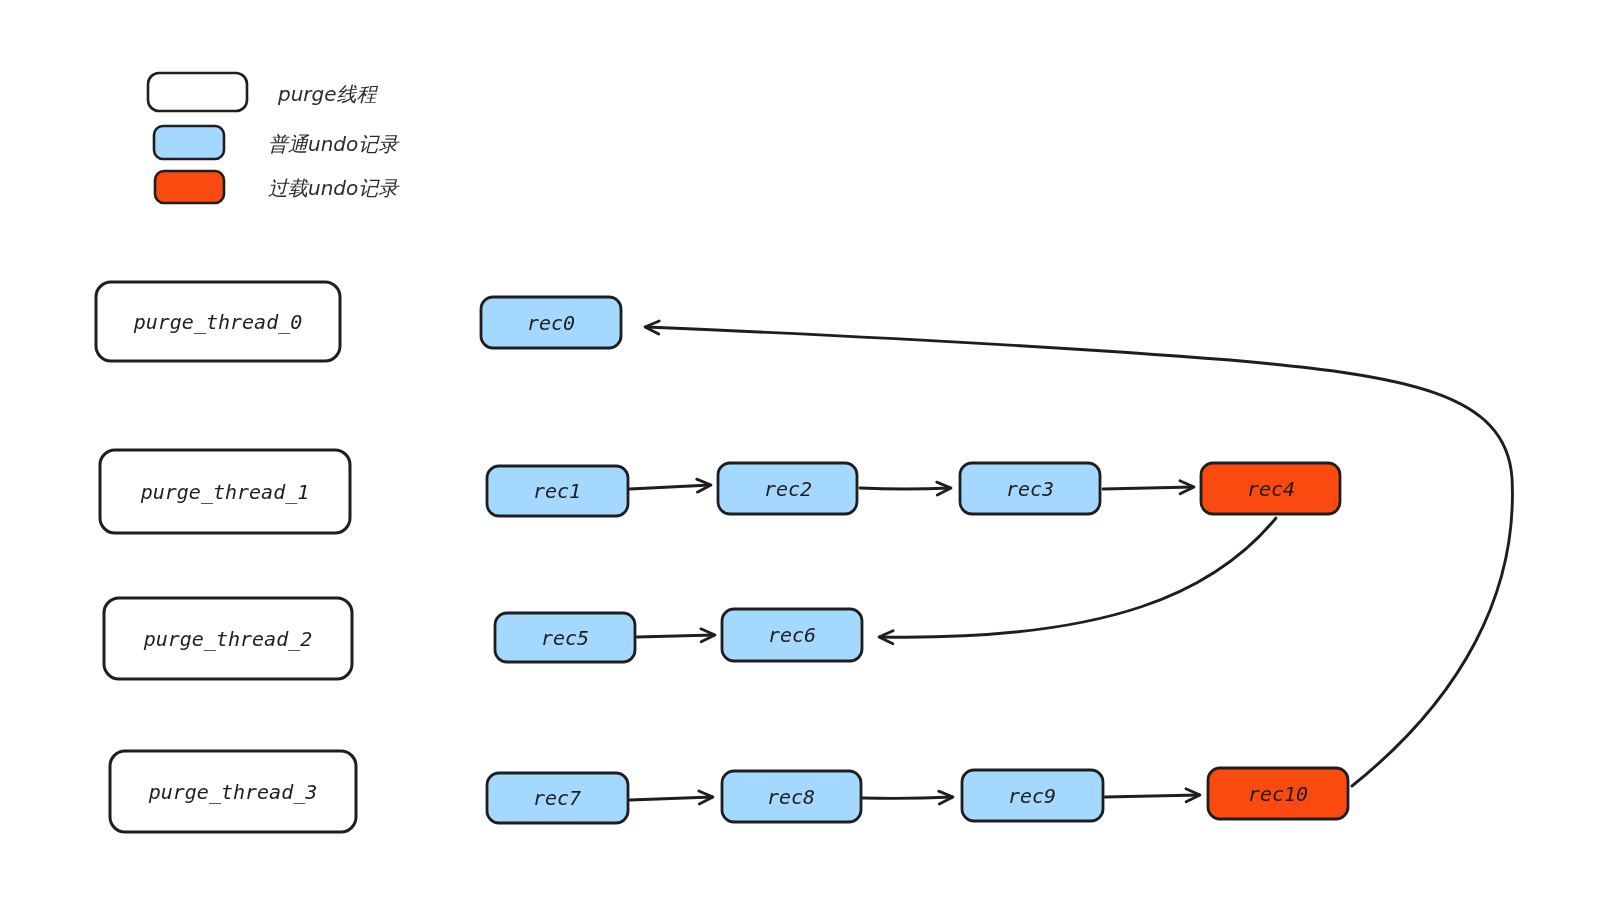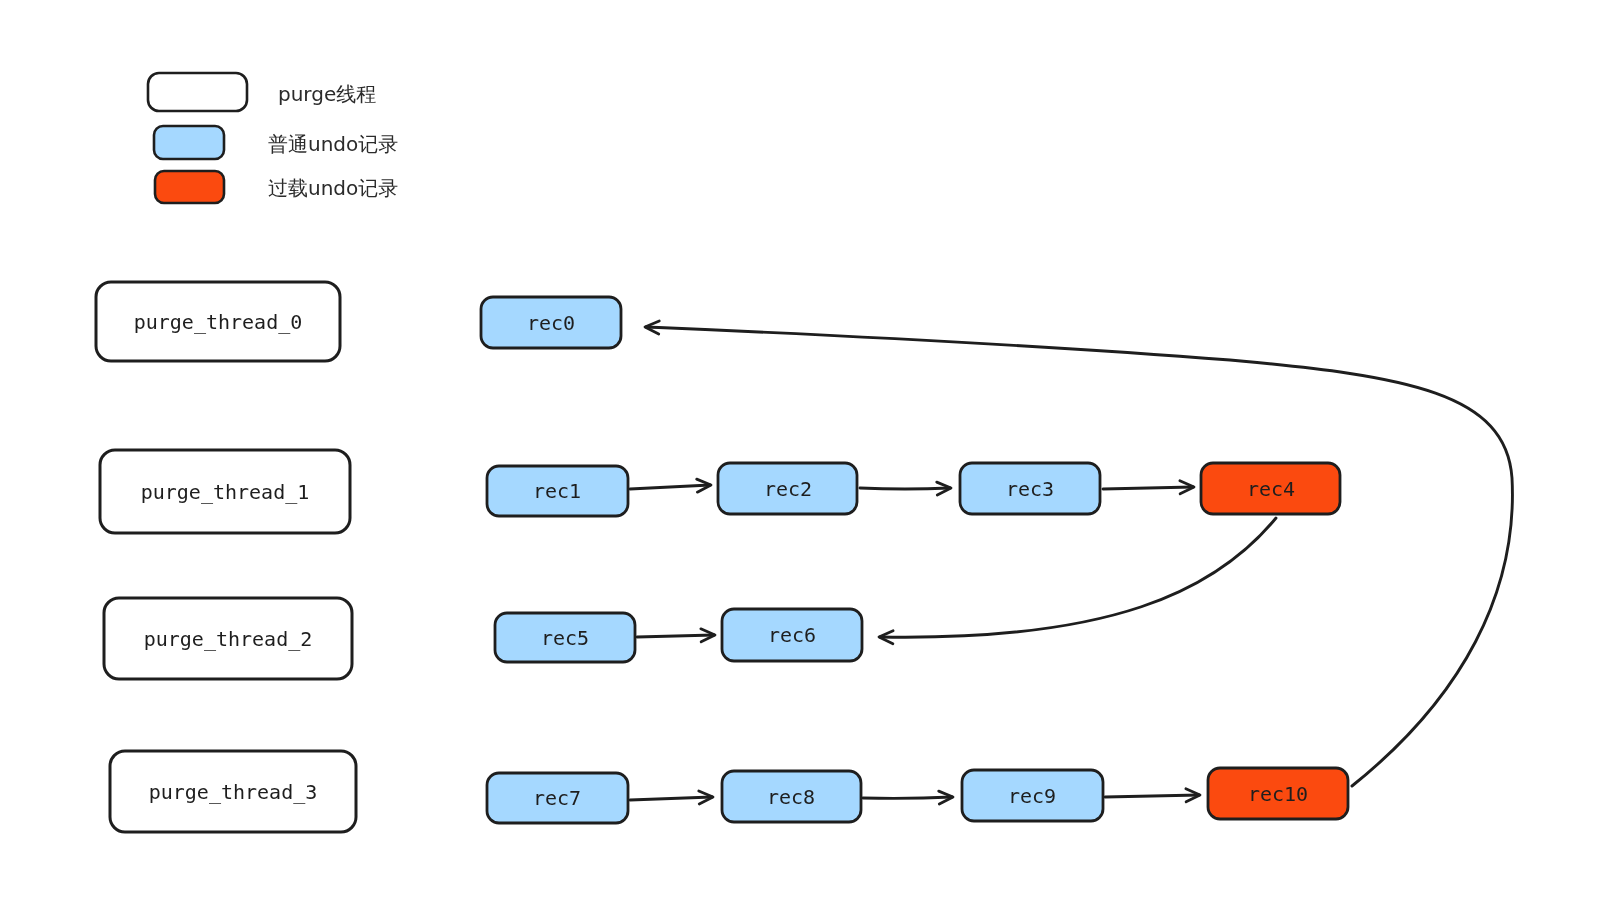--- a/index.html
+++ b/index.html
@@ -9,20 +9,21 @@
     --overload:#fb4a0f;
     --threadfill:#ffffff;
     --bg:#ffffff;
   }
   html,body{margin:0;padding:0;background:var(--bg);}
   .canvas{
     position:relative;
     width:1611px;height:902px;
     background:var(--bg);
     overflow:hidden;
+    font-style:italic;
   }
   svg{display:block;}
   .box-stroke{stroke:var(--stroke);stroke-width:3;stroke-linejoin:round;}
   .rec-stroke{stroke:var(--stroke);stroke-width:2.8;stroke-linejoin:round;}
   .legend-stroke{stroke:var(--stroke);stroke-width:2.6;stroke-linejoin:round;}
   .thread-fill{fill:var(--threadfill);}
   .normal-fill{fill:var(--normal);}
   .overload-fill{fill:var(--overload);}
   .arrow{fill:none;stroke:var(--stroke);stroke-width:2.9;stroke-linecap:round;}
   .arrowhead{fill:none;stroke:var(--stroke);stroke-width:2.8;stroke-linecap:round;stroke-linejoin:round;}

